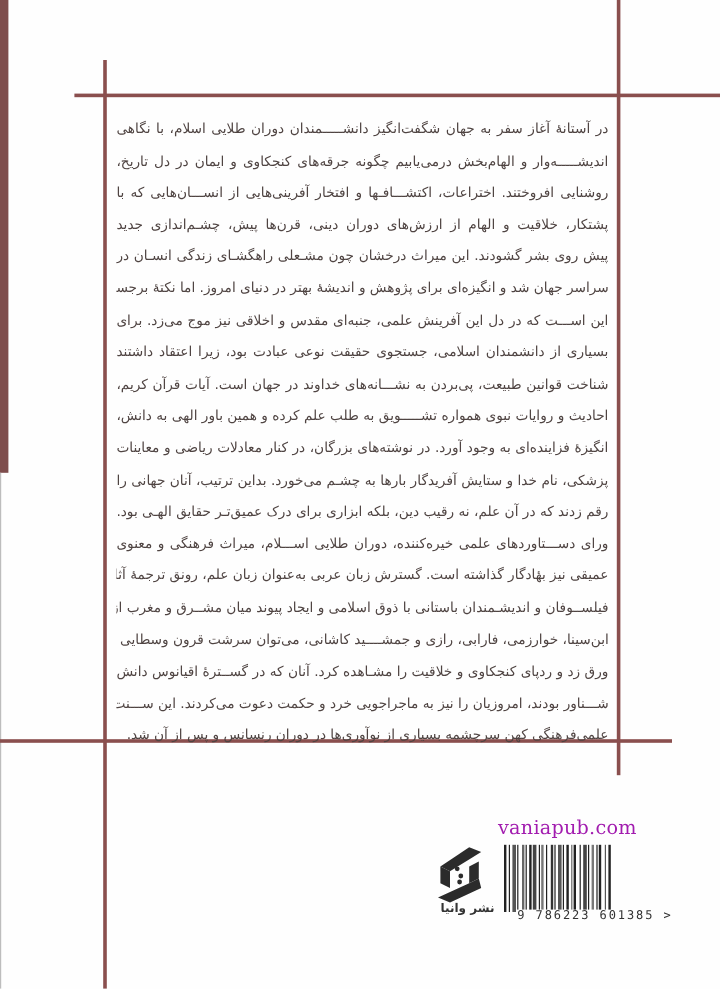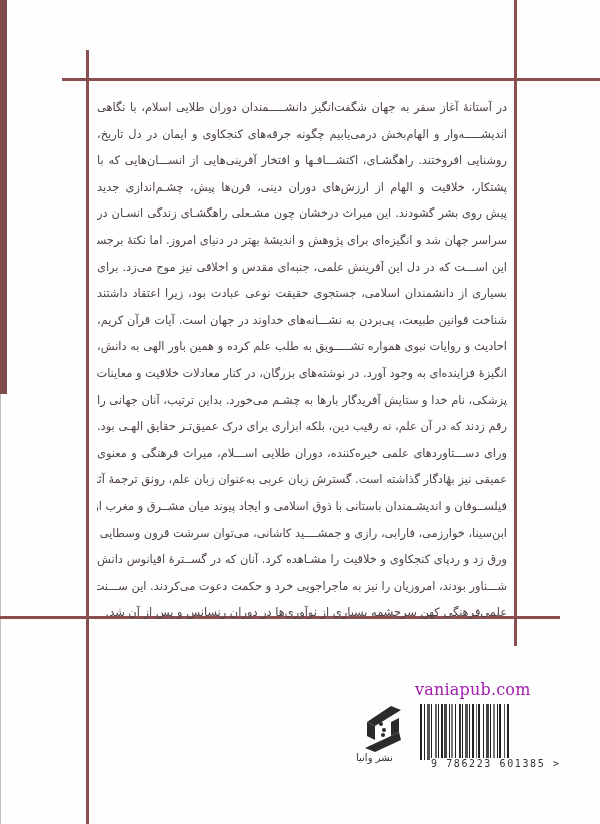--- a/index.html
+++ b/index.html
@@ -72,24 +72,24 @@
       top: 704px;
       width: 44px;
       height: 58px;
     }
     .logo-text {
       position: absolute;
       left: 356px;
       top: 752px;
       width: 56px;
       direction: rtl;
-      text-align: left;
+      text-align: right;
       font-size: 10px;
       color: #333;
-      font-weight: normal;
+      font-weight: bold;
     }
     .barcode {
       position: absolute;
       left: 420px;
       top: 704px;
       width: 100px;
       height: 56px;
       display: flex;
       align-items: stretch;
     }
@@ -119,29 +119,29 @@
 
 <div class="rule" style="left:514px; top:0; width:3px; height:646px;"></div>
 
 <div class="rule" style="left:86px; top:50px; width:3px; height:774px;"></div>
 
 <div class="rule" style="left:0; top:616px; width:560px; height:3px;"></div>
 
 <div class="text-block">
   <span class="line">در آستانهٔ آغاز سفر به جهان شگفت‌انگیز دانشـــــمندان دوران طلایی اسلام، با نگاهی</span>
   <span class="line">اندیشـــــه‌وار و الهام‌بخش درمی‌یابیم چگونه جرقه‌های کنجکاوی و ایمان در دل تاریخ،</span>
-  <span class="line">روشنایی افروختند. راهگشـای، اکتشـــافـها و افتخار آفرینی‌هایی از انســـان‌هایی که با</span>
+  <span class="line">روشنایی افروختند. اختراعات، اکتشـــافـها و افتخار آفرینی‌هایی از انســـان‌هایی که با</span>
   <span class="line">پشتکار، خلاقیت و الهام از ارزش‌های دوران دینی، قرن‌ها پیش، چشـم‌اندازی جدید</span>
   <span class="line">پیش روی بشر گشودند. این میراث درخشان چون مشـعلی راهگشـای زندگی انسـان در</span>
   <span class="line">سراسر جهان شد و انگیزه‌ای برای پژوهش و اندیشهٔ بهتر در دنیای امروز. اما نکتهٔ برجسته</span>
   <span class="line">این اســـت که در دل این آفرینش علمی، جنبه‌ای مقدس و اخلاقی نیز موج می‌زد. برای</span>
   <span class="line">بسیاری از دانشمندان اسلامی، جستجوی حقیقت نوعی عبادت بود، زیرا اعتقاد داشتند</span>
   <span class="line">شناخت قوانین طبیعت، پی‌بردن به نشـــانه‌های خداوند در جهان است. آیات قرآن کریم،</span>
   <span class="line">احادیث و روایات نبوی همواره تشـــــویق به طلب علم کرده و همین باور الهی به دانش،</span>
-  <span class="line">انگیزهٔ فزاینده‌ای به وجود آورد. در نوشته‌های بزرگان، در کنار معادلات خلاقیت و معاینات</span>
+  <span class="line">انگیزهٔ فزاینده‌ای به وجود آورد. در نوشته‌های بزرگان، در کنار معادلات ریاضی و معاینات</span>
   <span class="line">پزشکی، نام خدا و ستایش آفریدگار بارها به چشـم می‌خورد. بداین ترتیب، آنان جهانی را</span>
   <span class="line">رقم زدند که در آن علم، نه رقیب دین، بلکه ابزاری برای درک عمیق‌تـر حقایق الهـی بود.</span>
   <span class="line">ورای دســـتاوردهای علمی خیره‌کننده، دوران طلایی اســـلام، میراث فرهنگی و معنوی</span>
   <span class="line">عمیقی نیز بهٔادگار گذاشته است. گسترش زبان عربی به‌عنوان زبان علم، رونق ترجمهٔ آثار</span>
   <span class="line">فیلســوفان و اندیشـمندان باستانی با ذوق اسلامی و ایجاد پیوند میان مشــرق و مغرب از</span>
   <span class="line">ابن‌سینا، خوارزمی، فارابی، رازی و جمشــــید کاشانی، می‌توان سرشت قرون وسطایی را</span>
   <span class="line">ورق زد و ردپای کنجکاوی و خلاقیت را مشـاهده کرد. آنان که در گســترهٔ اقیانوس دانش</span>
   <span class="line">شـــناور بودند، امروزیان را نیز به ماجراجویی خرد و حکمت دعوت می‌کردند. این ســـنت</span>
   <span class="line last">علمی‌فرهنگی کهن سرچشمه بسیاری از نوآوری‌ها در دوران رنسانس و پس از آن شد.</span>
 </div>

